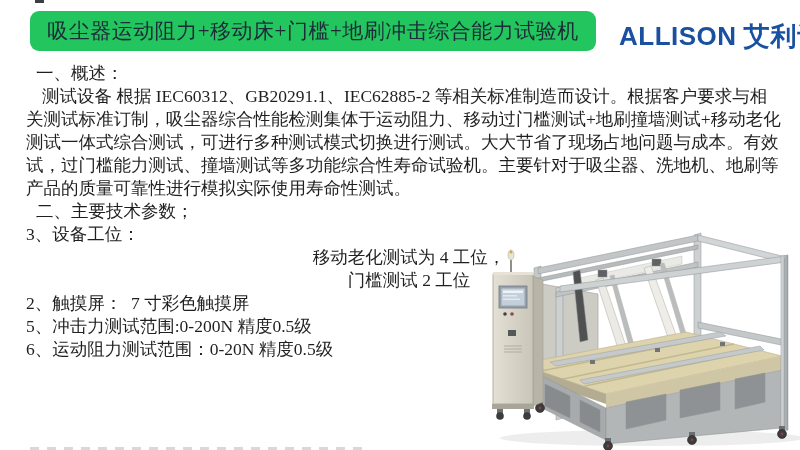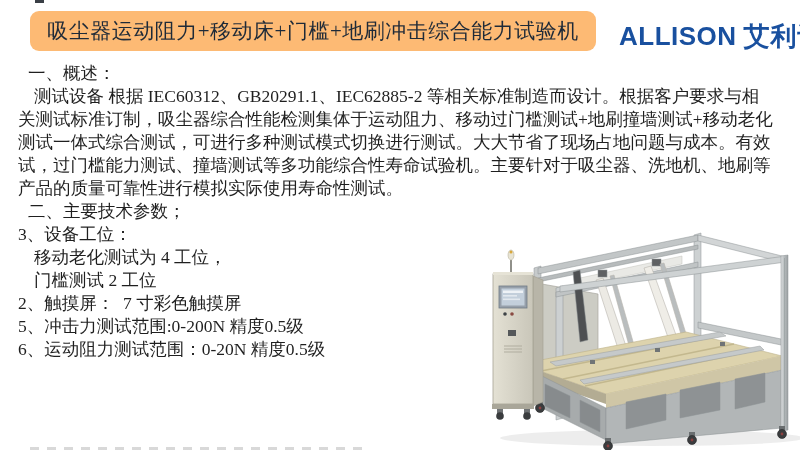--- a/index.html
+++ b/index.html
@@ -24,33 +24,33 @@
     position:absolute;left:619px;top:21px;display:flex;align-items:flex-start;
     font-family:"Liberation Sans","DejaVu Sans",sans-serif;font-weight:bold;
     font-size:26px;line-height:30px;letter-spacing:.5px;white-space:nowrap;
   }
   .brand .cjk{margin-left:7px;letter-spacing:1px;}
   
   .doc{
     position:absolute;left:18px;top:62px;width:758px;
     font-size:17.5px;line-height:23px;color:#1f1f1f;
   }
-  .line{white-space:pre;height:23px;}
+  .line{white-space:pre;height:23px;margin-left:8px;}
   .h-indent{padding-left:10px;}
   .p-indent{padding-left:16px;}
-  .sub{padding-left:16px;}
+  .sub{padding-left:16px;text-align:center;}
   
   .photo{position:absolute;left:430px;top:222px;width:370px;height:228px;}
 </style>
 </head>
 <body>
 
 <div class="top-crop-mark"></div>
 
-<div class="title-bar" style="background:#fdba74;">
+<div class="title-bar" style="background:#22c55e;">
   <span>吸尘器运动阻力+移动床+门槛+地刷冲击综合能力试验机</span>
 </div>
 
 <div class="brand" style="color:#19509f;">
   <span>ALLISON</span>
   <span class="cjk">艾利讯</span>
 
 </div>
 
 <div class="doc">

